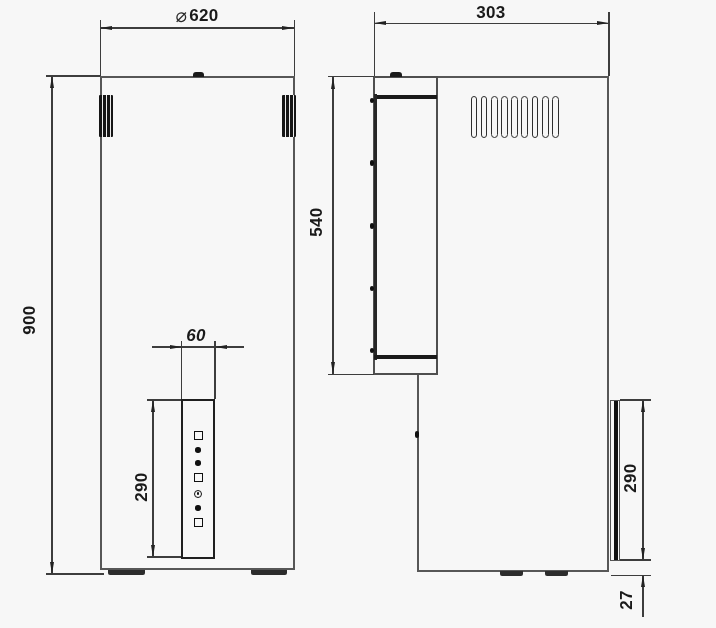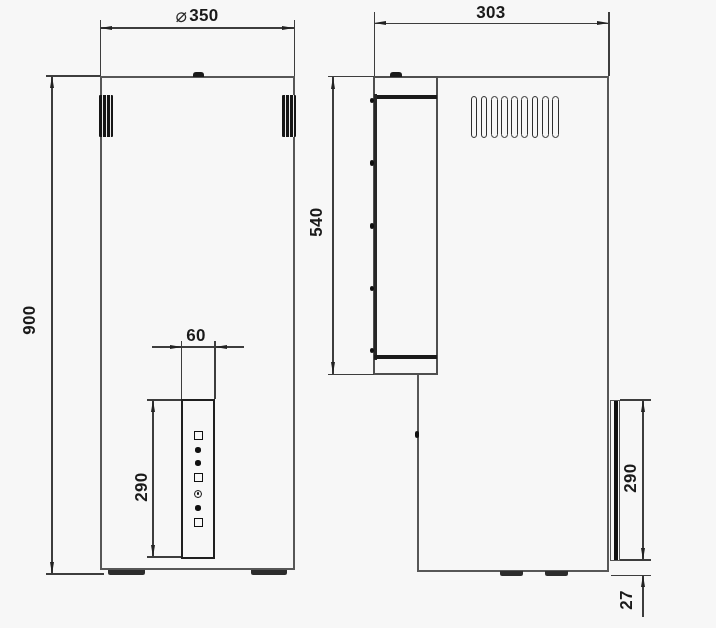--- a/index.html
+++ b/index.html
@@ -68,21 +68,21 @@
   </div>
 
   <div>
     <div class="dl-v" style="left:100px;top:20px;height:56px;"></div>
     <div class="dl-v" style="left:293.6px;top:20px;height:56px;"></div>
     <div class="dl-h" style="left:100px;top:27.4px;width:194px;"></div>
     <div class="ar ar-left" style="left:100px;top:25.6px;"></div>
     <div class="ar ar-right" style="left:282px;top:25.6px;"></div>
     <div class="dim-label" style="left:157px;top:4px;width:80px;height:24px;">
       <span class="dia-symbol">⌀</span>
-      <span>350</span>
+      <span>620</span>
     </div>
   </div>
 
   <div>
     <div class="dl-h" style="left:46px;top:75.4px;width:54px;"></div>
     <div class="dl-h" style="left:46px;top:573.4px;width:58px;"></div>
     <div class="dl-v" style="left:51.4px;top:76px;height:498px;"></div>
     <div class="ar ar-up" style="left:49.6px;top:76px;"></div>
     <div class="ar ar-down" style="left:49.6px;top:562px;"></div>
     <div class="dim-label rot" style="left:0px;top:310px;width:60px;height:20px;">
@@ -91,21 +91,21 @@
   </div>
 
   <div>
     <div class="dl-v" style="left:181px;top:341px;height:58px;"></div>
     <div class="dl-v" style="left:214.4px;top:341px;height:58px;"></div>
     <div class="dl-h" style="left:152px;top:346.4px;width:29px;"></div>
     <div class="dl-h" style="left:181px;top:346.4px;width:34px;"></div>
     <div class="dl-h" style="left:215px;top:346.4px;width:29px;"></div>
     <div class="ar ar-right" style="left:169.5px;top:344.6px;"></div>
     <div class="ar ar-left" style="left:214.8px;top:344.6px;"></div>
-    <div class="dim-label" style="left:166px;top:325px;width:60px;height:22px;">
+    <div class="dim-label" style="left:166px;top:325px;width:60px;height:22px;font-style:italic;">
       <span>60</span>
     </div>
   </div>
 
   <div>
     <div class="dl-h" style="left:147px;top:399.4px;width:34px;"></div>
     <div class="dl-h" style="left:147px;top:556.4px;width:34px;"></div>
     <div class="dl-v" style="left:152.4px;top:400px;height:157px;"></div>
     <div class="ar ar-up" style="left:150.6px;top:400px;"></div>
     <div class="ar ar-down" style="left:150.6px;top:545px;"></div>

